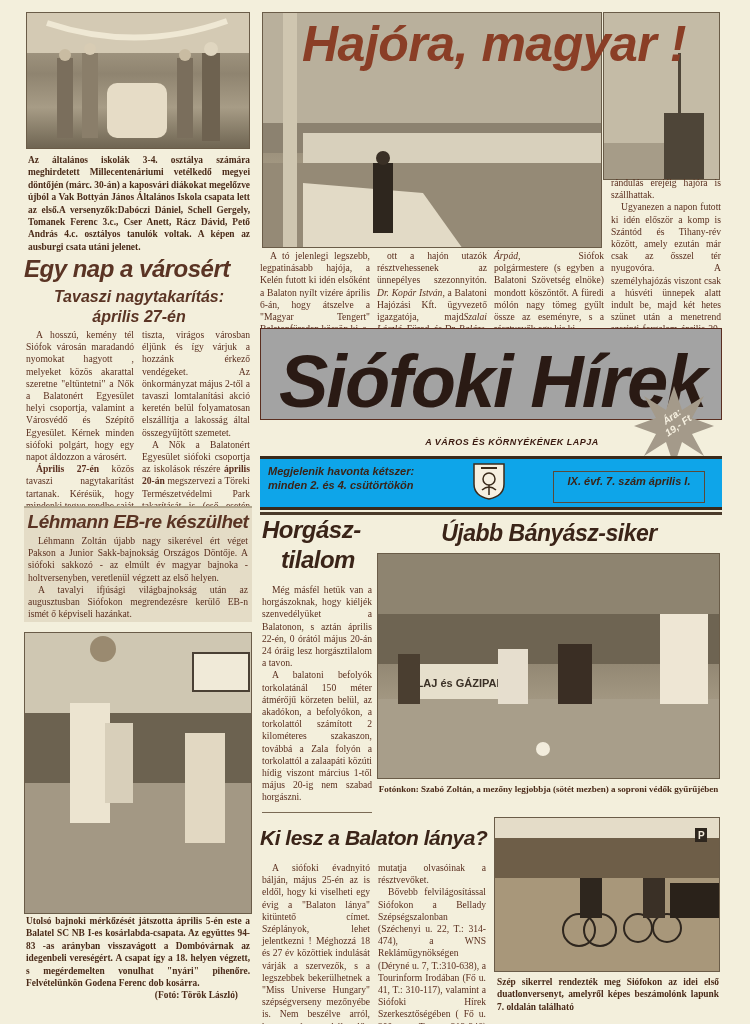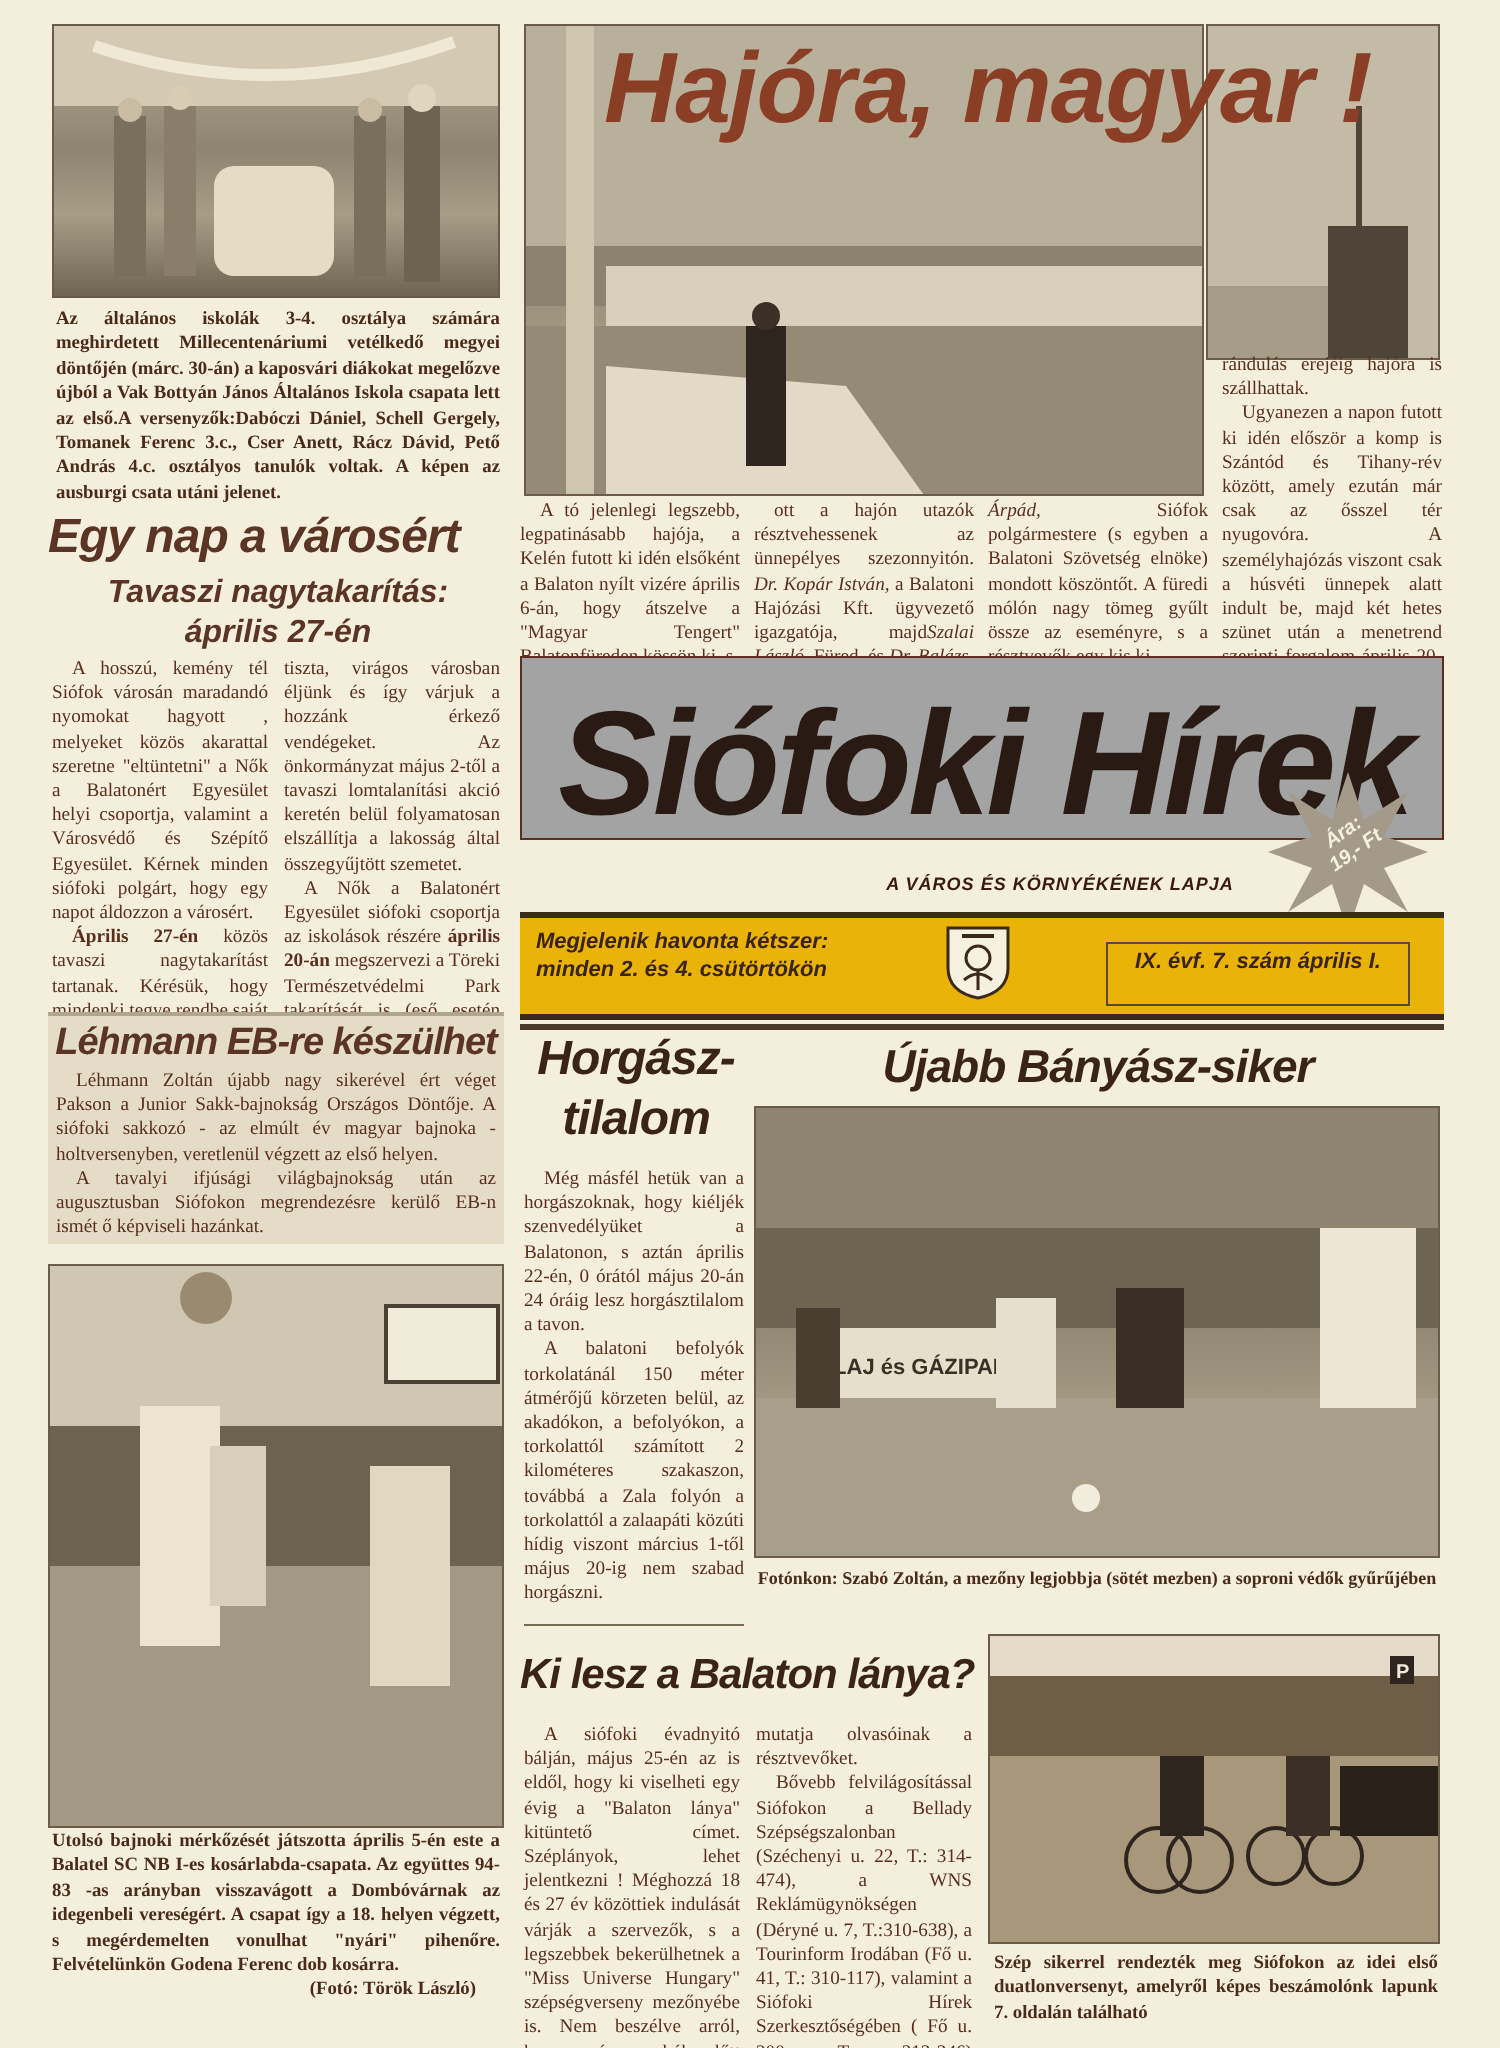--- a/index.html
+++ b/index.html
@@ -64,29 +64,29 @@
   }
   .mast-title {
     position: absolute; left: 18px; top: 8px;
     font-family: "Liberation Sans", sans-serif;
     font-weight: bold; font-style: italic;
     font-size: 74px; line-height: 90px;
     color: #2a1a14; letter-spacing: -2px;
     white-space: nowrap;
   }
   .mast-sub {
-    position: absolute; left: 18px; width: 462px; top: 108px;
+    position: absolute; left: 0; width: 462px; top: 108px;
     text-align: center;
     font-family: "Liberation Sans", sans-serif;
     font-weight: bold; font-style: italic;
     font-size: 9px; color: #3a1a10; letter-spacing: 0.5px; padding-left: 40px;
   }
   .mast-bottom {
     position: absolute; left: 0; top: 128px; width: 462px; height: 54px;
-    background: #eab308;
+    background: #0ea5e9;
     border-top: 3px solid #3a2a1a;
     border-bottom: 3px solid #3a2a1a;
   }
   .mast-freq {
     position: absolute; left: 8px; top: 5px;
     font-family: "Liberation Sans", sans-serif;
     font-weight: bold; font-style: italic; font-size: 11px; line-height: 14px;
     color: #3a2418;
   }
   .mast-issue {
@@ -223,21 +223,21 @@
     <rect x="160" y="100" width="40" height="110" fill="#e2d8c2"></rect>
     <rect x="80" y="90" width="28" height="80" fill="#d8cfba"></rect>
   </svg>
 </div>
 <div class="caption abs" style="left:26px; top:915px; width:224px;">
   <span>Utolsó bajnoki mérkőzését játszotta április 5-én este a Balatel SC NB I-es kosárlabda-csapata. Az együttes 94-83 -as arányban visszavágott a Dombóvárnak az idegenbeli vereségért. A csapat így a 18. helyen végzett, s megérdemelten vonulhat "nyári" pihenőre. Felvételünkön Godena Ferenc dob kosárra.</span>
   <span style="float:right; margin-right:12px;">(Fotó: Török László)</span>
 </div>
 
 <div class="rule" style="left:260px; top:512px; width:462px; height:3px; background:#4a3a2a;"></div>
-<div class="headline hl-dark abs" style="left:262px; top:515px; width:112px; text-align:center; font-size:24px; line-height:30px;">Horgász-</div>
+<div class="headline hl-dark abs" style="left:262px; top:515px; width:112px; font-size:24px; line-height:30px;">Horgász-</div>
 <div class="headline hl-dark abs" style="left:262px; top:545px; width:112px; text-align:center; font-size:24px; line-height:30px;">tilalom</div>
 <div class="body-text abs" style="left:262px; top:584px; width:110px;">
   <p>Még másfél hetük van a horgászoknak, hogy kiéljék szenvedélyüket a Balatonon, s aztán április 22-én, 0 órától május 20-án 24 óráig lesz horgásztilalom a tavon.</p>
   <p>A balatoni befolyók torkolatánál 150 méter átmérőjű körzeten belül, az akadókon, a befolyókon, a torkolattól számított 2 kilométeres szakaszon, továbbá a Zala folyón a torkolattól a zalaapáti közúti hídig viszont március 1-től május 20-ig nem szabad horgászni.</p>
 </div>
 <div class="rule" style="left:262px; top:812px; width:110px; height:1px;"></div>
 
 <div class="headline hl-dark abs" style="left:376px; top:518px; width:346px; text-align:center; font-size:23px; line-height:30px;">Újabb Bányász-siker</div>
 <div class="photo photo-bw" style="left:377px; top:553px; width:343px; height:226px;">
   <svg width="343" height="226">

